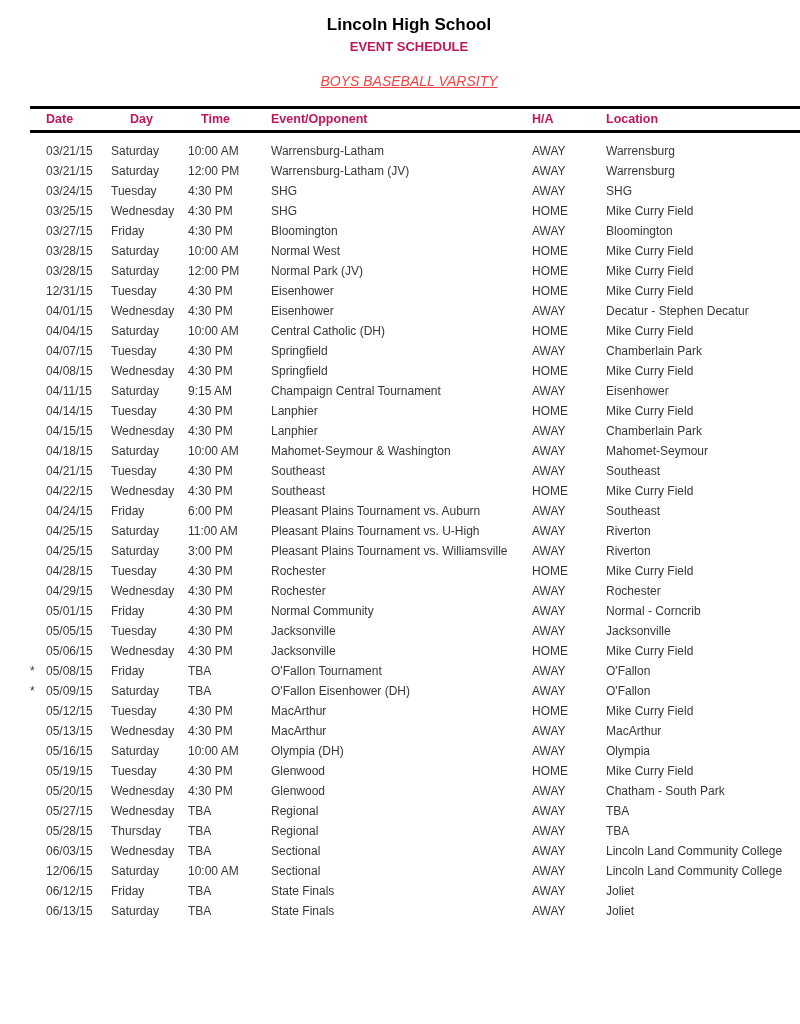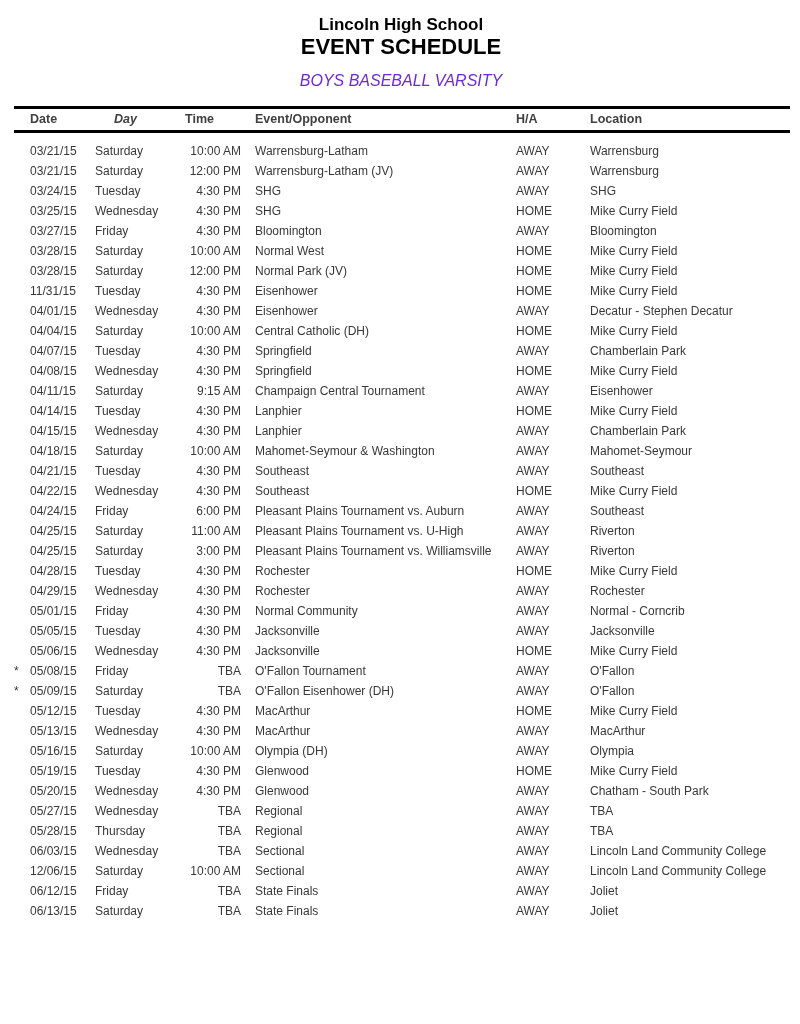--- a/index.html
+++ b/index.html
@@ -6,85 +6,86 @@
     margin: 0;
     padding: 0;
     background: #ffffff;
     font-family: "Liberation Sans", sans-serif;
     color: #333333;
   }
   .page {
     width: 800px;
     height: 1024px;
     box-sizing: border-box;
-    padding: 10px 12px 0 14px;
+    padding: 10px 12px 0 30px;
     background: #ffffff;
     overflow: hidden;
   }
   .titles {
     text-align: center;
     padding-top: 4px;
   }
   .school-name {
     font-size: 17px;
     font-weight: bold;
     color: #000000;
     line-height: 22px;
   }
   .doc-title {
-    font-size: 22px;
+    font-size: 13px;
     font-weight: bold;
-    color: #000000;
+    color: #be185d;
     line-height: 22px;
   }
   .team-subtitle {
-    font-size: 16px;
+    font-size: 14px;
     font-style: italic;
-    color: #6d28d9;
+    color: #ef4444;
     margin-top: 13px;
     line-height: 20px;
+    text-decoration: underline;
   }
   table.schedule {
     width: 776px;
     border-collapse: collapse;
     table-layout: fixed;
     margin-top: 15px;
   }
   col.c-star { width: 16px; }
   col.c-date { width: 65px; }
   col.c-day  { width: 77px; }
   col.c-time { width: 83px; }
   col.c-event{ width: 261px; }
   col.c-ha   { width: 74px; }
   col.c-loc  { width: 200px; }
   thead th {
     text-align: left;
     font-weight: bold;
     font-size: 12.5px;
-    color: #404040;
+    color: #be185d;
     border-top: 3px solid #000000;
     border-bottom: 3px solid #000000;
     padding: 3px 0 4px 0;
     white-space: nowrap;
     overflow: hidden;
   }
-  thead th.th-day  { padding-left: 19px; font-style: italic; }
+  thead th.th-day  { padding-left: 19px; }
   thead th.th-time { padding-left: 13px; }
   tbody td {
     font-size: 12px;
     color: #383838;
     height: 20px;
     line-height: 20px;
     padding: 0;
     white-space: nowrap;
     overflow: hidden;
     vertical-align: middle;
   }
   tbody tr:first-child td { padding-top: 8px; }
-  tbody td.td-time { text-align: right; padding-right: 14px; }
+  tbody td.td-time { text-align: left; padding-right: 14px; }
   tbody td.td-star { text-align: left; }
 </style>
 </head>
 <body>
 
 <div class="page">
   <div class="titles">
     <div class="school-name">Lincoln High School</div>
     <div class="doc-title">EVENT SCHEDULE</div>
     <div class="team-subtitle">BOYS BASEBALL VARSITY</div>
@@ -170,21 +171,21 @@
           <td class="td-star"></td>
           <td class="td-date">03/28/15</td>
           <td class="td-day">Saturday</td>
           <td class="td-time">12:00 PM</td>
           <td class="td-event">Normal Park (JV)</td>
           <td class="td-ha">HOME</td>
           <td class="td-loc">Mike Curry Field</td>
         </tr>
         <tr>
           <td class="td-star"></td>
-          <td class="td-date">11/31/15</td>
+          <td class="td-date">12/31/15</td>
           <td class="td-day">Tuesday</td>
           <td class="td-time">4:30 PM</td>
           <td class="td-event">Eisenhower</td>
           <td class="td-ha">HOME</td>
           <td class="td-loc">Mike Curry Field</td>
         </tr>
         <tr>
           <td class="td-star"></td>
           <td class="td-date">04/01/15</td>
           <td class="td-day">Wednesday</td>

